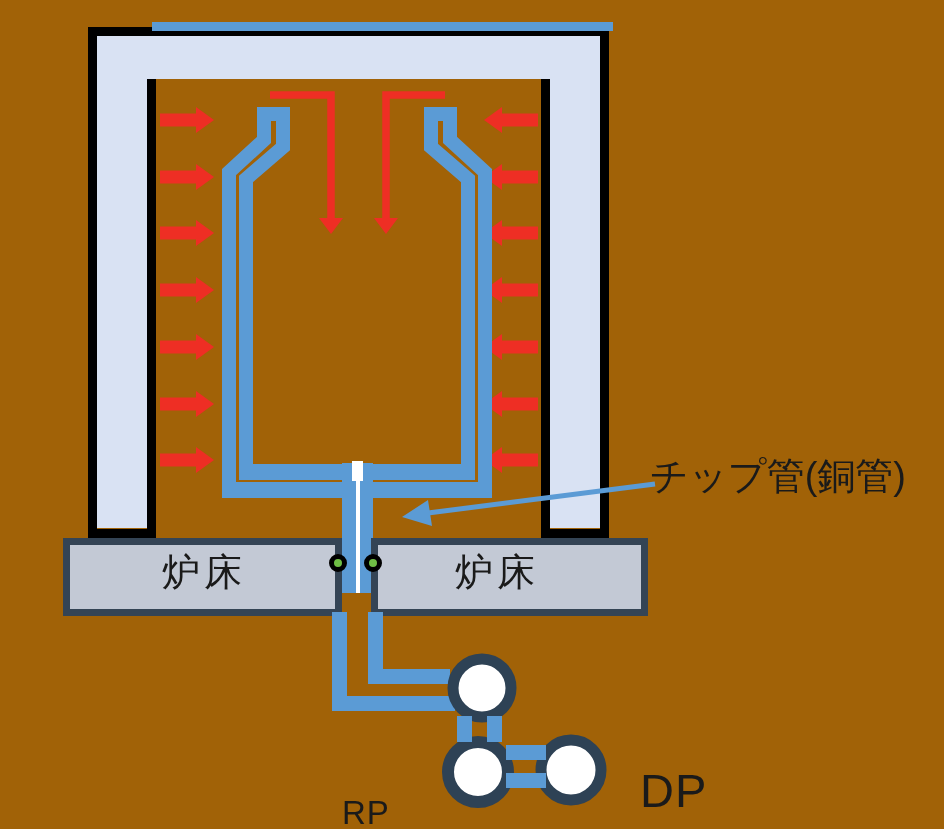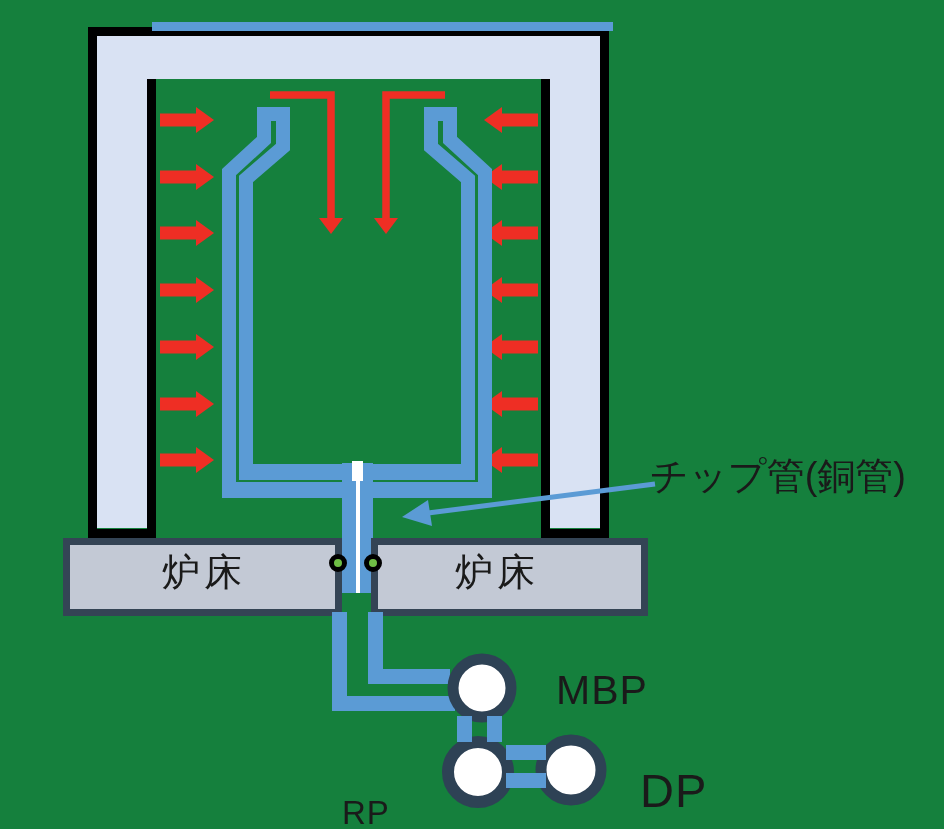--- a/index.html
+++ b/index.html
@@ -1,17 +1,17 @@
 <!DOCTYPE html>
 <html style="--tube-blue: #5b9bd5; --shell-fill: #d9e2f3; --heat-red: #ee2e24; --hearth-fill: #c3c9d5; --hearth-border: #344455; --pump-ring: #2e4255; --valve-green: #6fbe45; --outline-black: #000000; --text: #1a1a1a;"><head>
 <meta charset="utf-8">
 <style>
   html,body{margin:0;padding:0;background:#fff;}
   #canvas{
-    position:relative;width:944px;height:829px;background:#15803d;overflow:hidden;
+    position:relative;width:944px;height:829px;background:#a16207;overflow:hidden;
     font-family:"Liberation Sans","DejaVu Sans",sans-serif;
   }
   #diagram-svg{position:absolute;left:0;top:0;}
   .black{fill:var(--outline-black,#000);}
   .pale{fill:var(--shell-fill,#d9e2f3);}
   .blue{fill:var(--tube-blue,#5b9bd5);}
   .blue-stroke{stroke:var(--tube-blue,#5b9bd5);fill:none;stroke-linejoin:miter;}
   .red{fill:var(--heat-red,#ee2e24);}
   .red-stroke{stroke:var(--heat-red,#ee2e24);fill:none;stroke-linejoin:miter;}
   .white{fill:#ffffff;}
@@ -115,18 +115,17 @@
       <polygon class="blue" points="402,517 428,500 432,526"></polygon>
     </g>
   </svg>
 
   <div class="lbl" style="left:650px;top:456px;font-size:38px;">チップ管(銅管)</div>
 
   <div class="lbl" style="left:204px;top:552px;font-size:38px;transform:translateX(-50%);letter-spacing:4px;">炉床</div>
 
   <div class="lbl" style="left:497px;top:552px;font-size:38px;transform:translateX(-50%);letter-spacing:4px;">炉床</div>
 
-  <div class="lbl" style="left:556px;top:668px;font-size:41px;letter-spacing:1px;">MBP</div>
 
   <div class="lbl" style="left:342px;top:795px;font-size:33px;letter-spacing:1px;">RP</div>
 
   <div class="lbl" style="left:640px;top:766px;font-size:47px;letter-spacing:1px;">DP</div>
 </div>
 
 </body></html>

